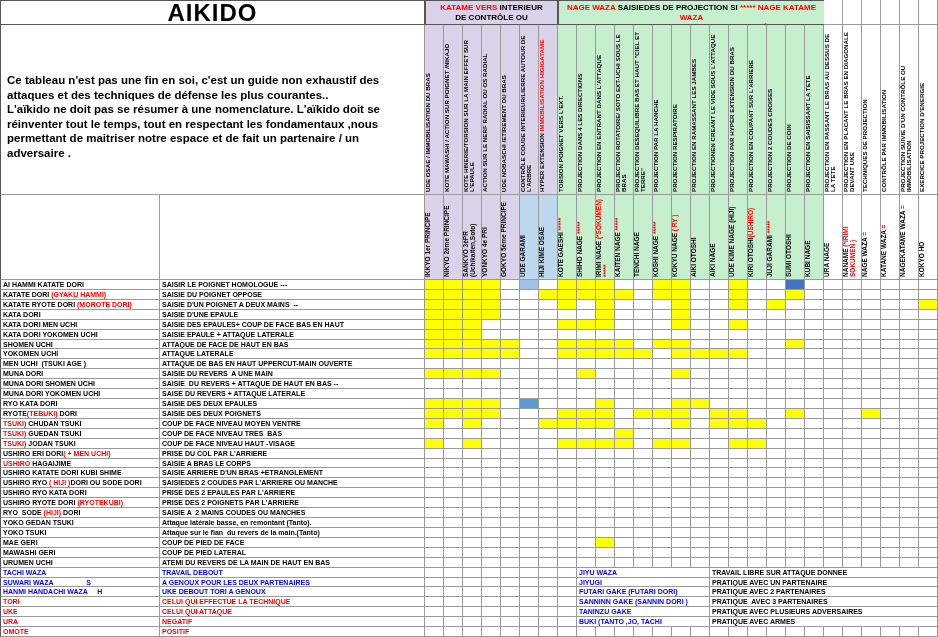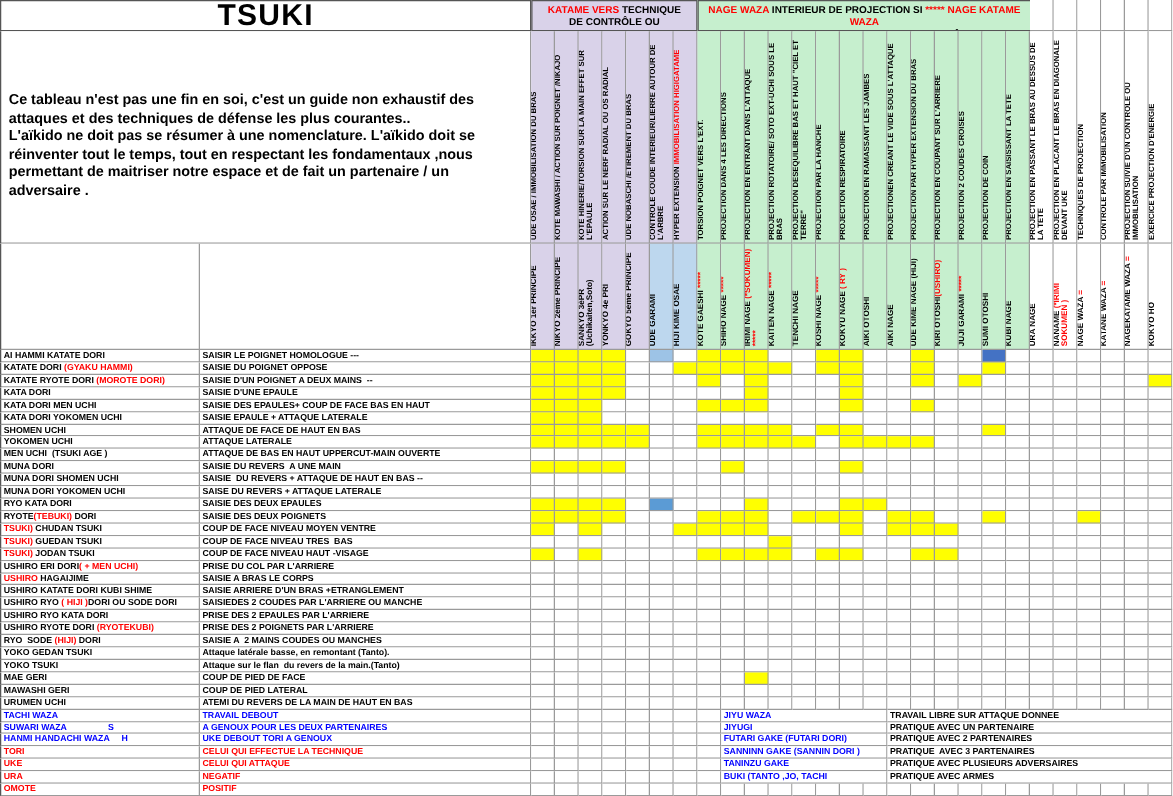--- a/index.html
+++ b/index.html
@@ -19,29 +19,29 @@
          box-sizing:border-box;white-space:normal;}
   .princ span.v{font-size:6.5px;line-height:6.6px;}
   .lbl{font-size:7px;display:flex;align-items:center;padding-left:2px;white-space:pre;}
   .k{color:#000;} .r{color:#FF0000;} .b{color:#0000FF;}
   .bg-lav{background:#D9D2E9;} .bg-grn{background:#C6EFCE;} .bg-blu{background:#BDD7EE;}
 </style>
 </head>
 <body>
 
 <div id="root">
-  <div class="cell title hard" style="left:0;top:0;width:425px;height:25px;">TSUKI</div>
+  <div class="cell title hard" style="left:0;top:0;width:425px;height:25px;">AIKIDO</div>
 
   <div class="cell shead bg-lav" style="left:425px;top:0;width:133px;height:25px;">
-    <div><span class="r">KATAME VERS</span><span class="k"> TECHNIQUE</span></div>
+    <div><span class="r">KATAME VERS</span><span class="k"> INTERIEUR</span></div>
     <div><span class="k">DE CONTRÔLE OU IMMOBILISATION</span></div>
   </div>
 
   <div class="cell shead bg-grn" style="left:558px;top:0;width:267px;height:25px;">
-    <div><span class="r">NAGE  WAZA</span><span class="k"> INTERIEUR DE PROJECTION SI </span><span class="r">***** NAGE KATAME WAZA</span></div>
+    <div><span class="r">NAGE  WAZA</span><span class="k"> SAISIEDES DE PROJECTION SI </span><span class="r">***** NAGE KATAME WAZA</span></div>
     <div><span class="k">TECHNI DE PROJECTION SUIVI D'UN CONTRÔLE OU IMMOBILISATON</span></div>
   </div>
 
   <div id="tophead-extra">
       <div class="cell " style="left: 824px; top: 0px; width: 19px; height: 25px;"></div>
       <div class="cell " style="left: 843px; top: 0px; width: 19px; height: 25px;"></div>
       <div class="cell " style="left: 862px; top: 0px; width: 19px; height: 25px;"></div>
       <div class="cell " style="left: 881px; top: 0px; width: 19px; height: 25px;"></div>
       <div class="cell " style="left: 900px; top: 0px; width: 19px; height: 25px;"></div>
       <div class="cell " style="left: 919px; top: 0px; width: 19px; height: 25px;"></div>

